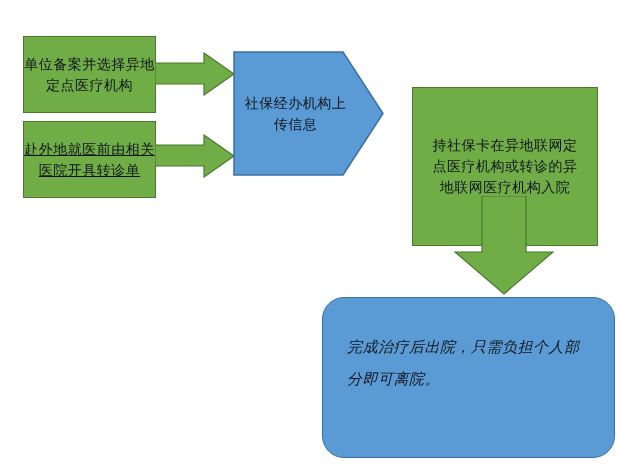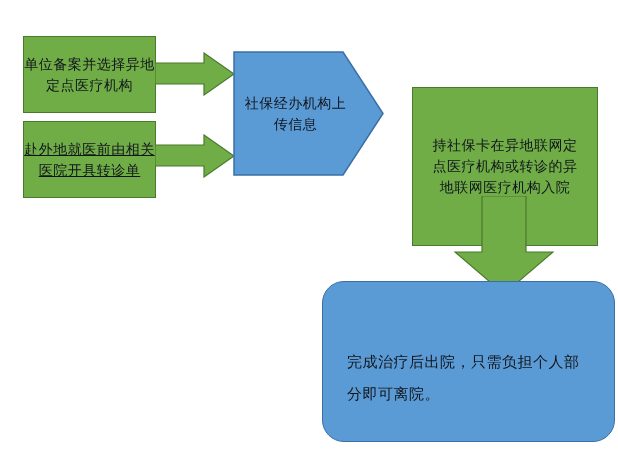--- a/index.html
+++ b/index.html
@@ -89,26 +89,27 @@
     height: 159px;
     font-size: 14px;
     margin-top: 48px;
   }
   #node-admission .label {
     width: 150px;
   }
   
   #node-discharge {
     left: 322px;
-    top: 281px;
+    top: 297px;
     width: 293px;
     height: 161px;
     font-size: 15px;
-    align-items: center;
+    align-items: flex-start;
     justify-content: flex-start;
+    font-style: italic;
   }
   #node-discharge .label {
     padding: 34px 22px 0 24px;
     text-align: left;
     line-height: 2.1;
     width: 100%;
     box-sizing: border-box;
   }
   .arrow {
     position: absolute;

